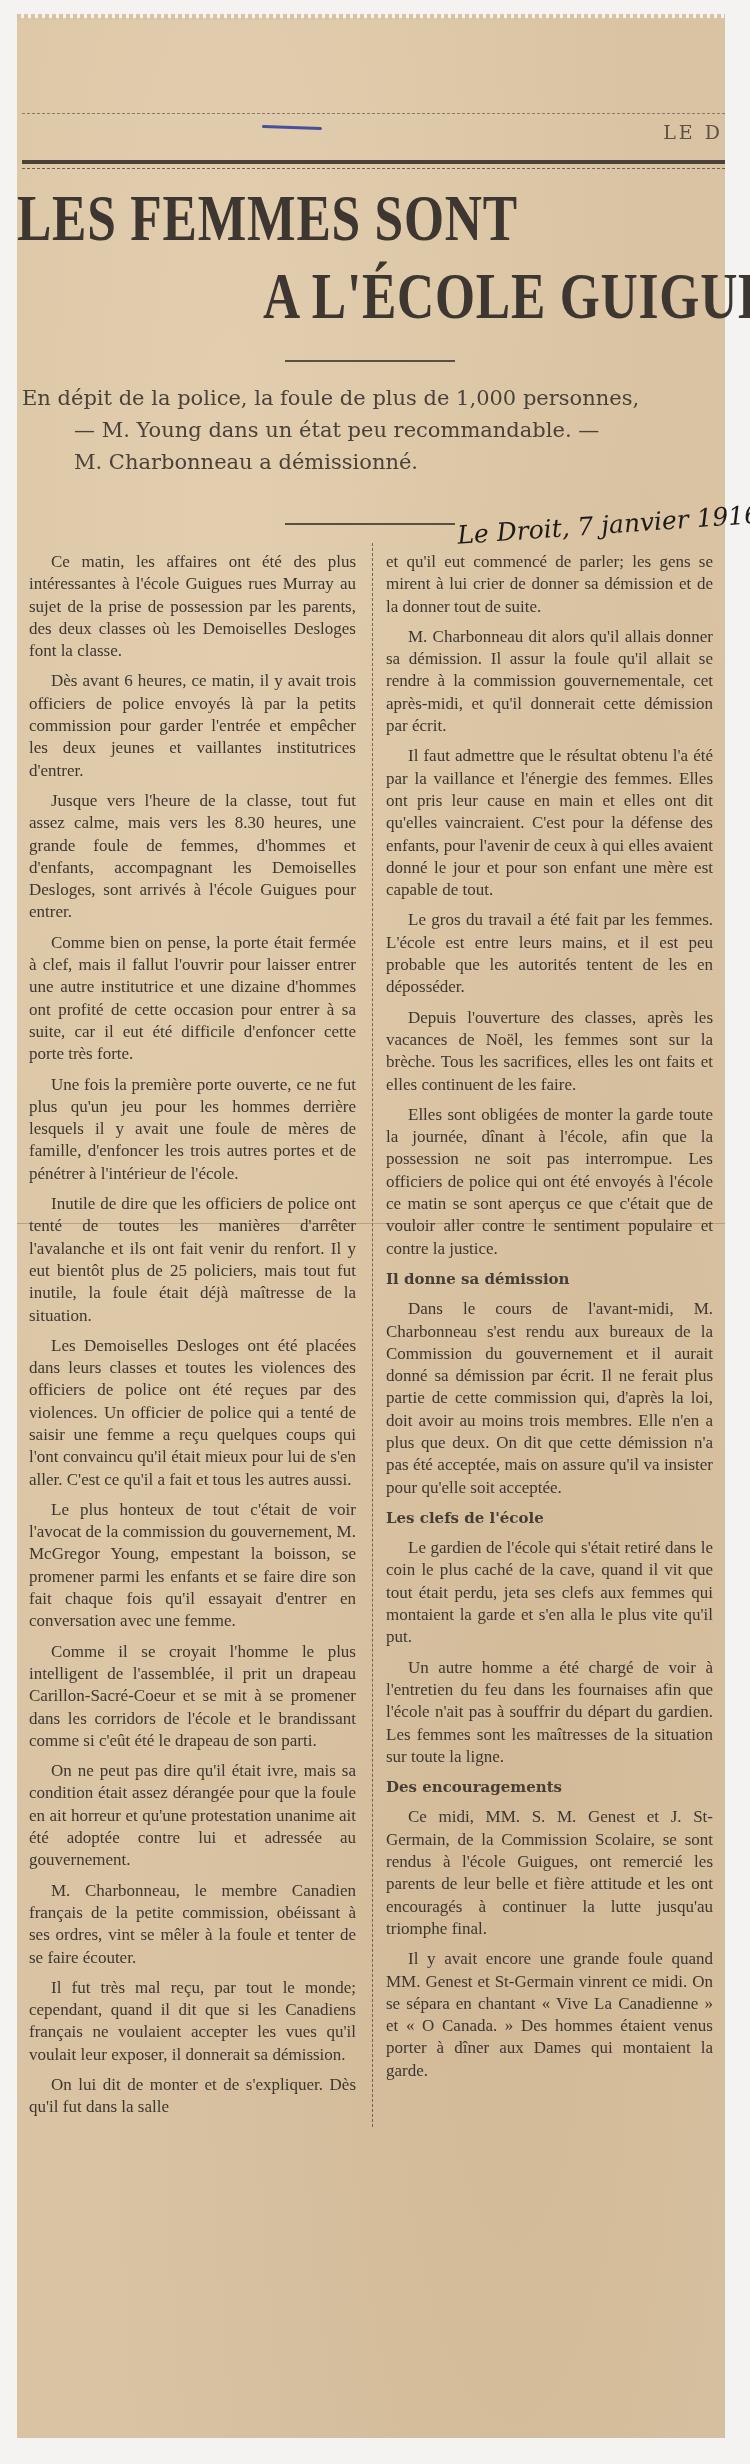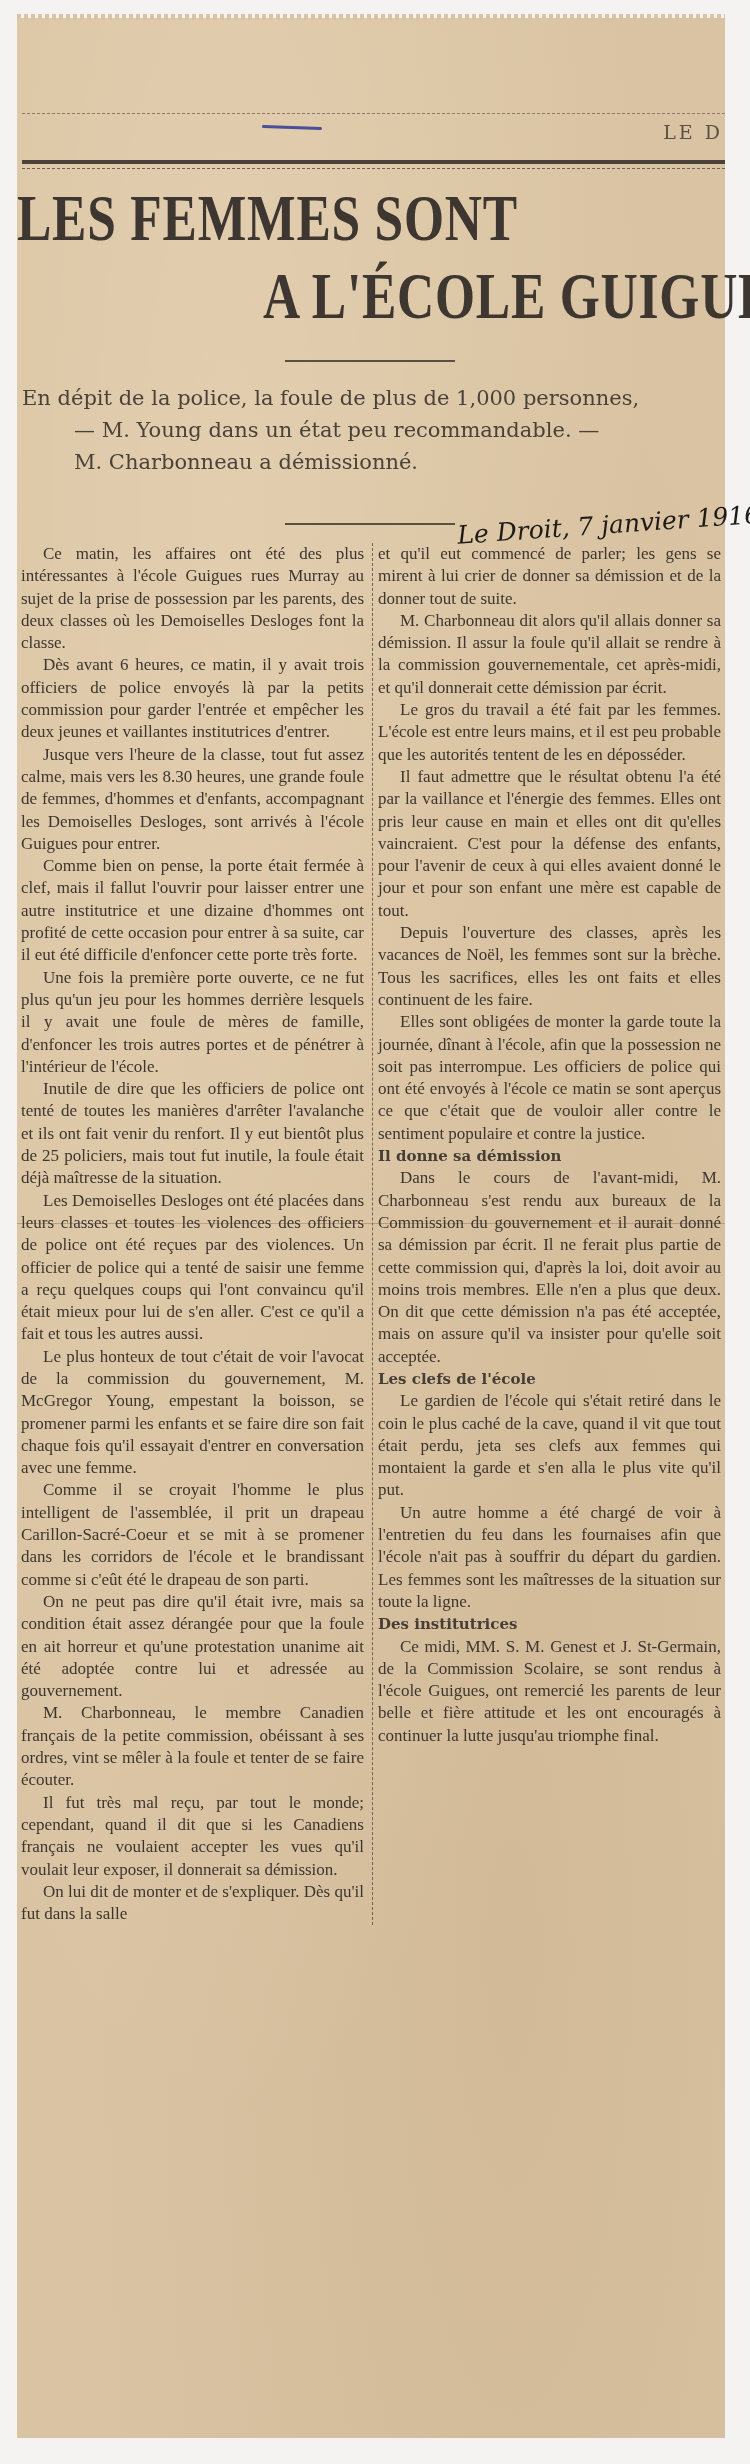--- a/index.html
+++ b/index.html
@@ -29,21 +29,21 @@
   .short-rule { position: absolute; left: 268px; width: 170px; border-top: 2px solid #5a4f44; }
   .deck { position: absolute; left: 5px; top: 358px; width: 700px; font-size: 21px; line-height: 32px; color: #4a4239; margin-top: 6px; }
   .deck p { margin: 0; }
   .deck .l1 { padding-left: 0; }
   .deck .ind { padding-left: 52px; }
   .signature { position: absolute; left: 440px; top: 492px; font-family: "DejaVu Serif", serif; font-style: italic; font-size: 25px; color: #1e1a16; transform: rotate(-4deg); white-space: nowrap; }
   .cols { position: absolute; top: 525px; left: 4px; width: 700px; display: flex; }
   .col { width: 348px; font-family: "Liberation Serif", serif; font-size: 17px; line-height: 22.3px; text-align: justify; color: #3d362f; }
   .col.left { padding-right: 8px; }
   .col.right { padding-left: 5px; border-left: 1px dashed #6f6356; }
-  .col p { margin: 0; text-indent: 22px; }
+  .col p { margin: 8px; text-indent: 22px; }
   .subhead { text-align: left; font-family: "DejaVu Serif", serif; font-weight: bold; font-size: 15px; margin: 16px 0 12px; color: #463e35; text-indent: 0 !important; }
   .fold { position: absolute; left: 0; width: 100%; height: 1px; background: rgba(120,90,60,0.35); }
 </style>
 </head>
 <body>
 
 <div class="clip">
   <div class="masthead-rule"></div>
   <div class="blue-mark"></div>
   <div class="masthead-text">LE D</div>
@@ -78,29 +78,30 @@
       <p>Le plus honteux de tout c'était de voir l'avocat de la commission du gouvernement, M. McGregor Young, empestant la boisson, se promener parmi les enfants et se faire dire son fait chaque fois qu'il essayait d'entrer en conversation avec une femme.</p>
       <p>Comme il se croyait l'homme le plus intelligent de l'assemblée, il prit un drapeau Carillon-Sacré-Coeur et se mit à se promener dans les corridors de l'école et le brandissant comme si c'eût été le drapeau de son parti.</p>
       <p>On ne peut pas dire qu'il était ivre, mais sa condition était assez dérangée pour que la foule en ait horreur et qu'une protestation unanime ait été adoptée contre lui et adressée au gouvernement.</p>
       <p>M. Charbonneau, le membre Canadien français de la petite commission, obéissant à ses ordres, vint se mêler à la foule et tenter de se faire écouter.</p>
       <p>Il fut très mal reçu, par tout le monde; cependant, quand il dit que si les Canadiens français ne voulaient accepter les vues qu'il voulait leur exposer, il donnerait sa démission.</p>
       <p>On lui dit de monter et de s'expliquer. Dès qu'il fut dans la salle</p>
     </div>
     <div class="col right">
       <p style="text-indent:0">et qu'il eut commencé de parler; les gens se mirent à lui crier de donner sa démission et de la donner tout de suite.</p>
       <p>M. Charbonneau dit alors qu'il allais donner sa démission. Il assur la foule qu'il allait se rendre à la commission gouvernementale, cet après-midi, et qu'il donnerait cette démission par écrit.</p>
+      <p>Il faut admettre que le résultat obtenu l'a été par la vaillance et l'énergie des femmes. Elles ont pris leur cause en main et elles ont dit qu'elles vaincraient. C'est pour la défense des enfants, pour l'avenir de ceux à qui elles avaient donné le jour et pour son enfant une mère est capable de tout.</p>
       <p>Le gros du travail a été fait par les femmes. L'école est entre leurs mains, et il est peu probable que les autorités tentent de les en déposséder.</p>
-      <p>Il faut admettre que le résultat obtenu l'a été par la vaillance et l'énergie des femmes. Elles ont pris leur cause en main et elles ont dit qu'elles vaincraient. C'est pour la défense des enfants, pour l'avenir de ceux à qui elles avaient donné le jour et pour son enfant une mère est capable de tout.</p>
       <p>Depuis l'ouverture des classes, après les vacances de Noël, les femmes sont sur la brèche. Tous les sacrifices, elles les ont faits et elles continuent de les faire.</p>
       <p>Elles sont obligées de monter la garde toute la journée, dînant à l'école, afin que la possession ne soit pas interrompue. Les officiers de police qui ont été envoyés à l'école ce matin se sont aperçus ce que c'était que de vouloir aller contre le sentiment populaire et contre la justice.</p>
 
       <p class="subhead">Il donne sa démission</p>
       <p>Dans le cours de l'avant-midi, M. Charbonneau s'est rendu aux bureaux de la Commission du gouvernement et il aurait donné sa démission par écrit. Il ne ferait plus partie de cette commission qui, d'après la loi, doit avoir au moins trois membres. Elle n'en a plus que deux. On dit que cette démission n'a pas été acceptée, mais on assure qu'il va insister pour qu'elle soit acceptée.</p>
 
       <p class="subhead">Les clefs de l'école</p>
       <p>Le gardien de l'école qui s'était retiré dans le coin le plus caché de la cave, quand il vit que tout était perdu, jeta ses clefs aux femmes qui montaient la garde et s'en alla le plus vite qu'il put.</p>
       <p>Un autre homme a été chargé de voir à l'entretien du feu dans les fournaises afin que l'école n'ait pas à souffrir du départ du gardien. Les femmes sont les maîtresses de la situation sur toute la ligne.</p>
 
-      <p class="subhead">Des institutrices</p>
+      <p class="subhead">Des encouragements</p>
       <p>Ce midi, MM. S. M. Genest et J. St-Germain, de la Commission Scolaire, se sont rendus à l'école Guigues, ont remercié les parents de leur belle et fière attitude et les ont encouragés à continuer la lutte jusqu'au triomphe final.</p>
+      <p>Il y avait encore une grande foule quand MM. Genest et St-Germain vinrent ce midi. On se sépara en chantant « Vive La Canadienne » et « O Canada. » Des hommes étaient venus porter à dîner aux Dames qui montaient la garde.</p>
     </div>
   </div>
 </div>
 
 </body></html>

